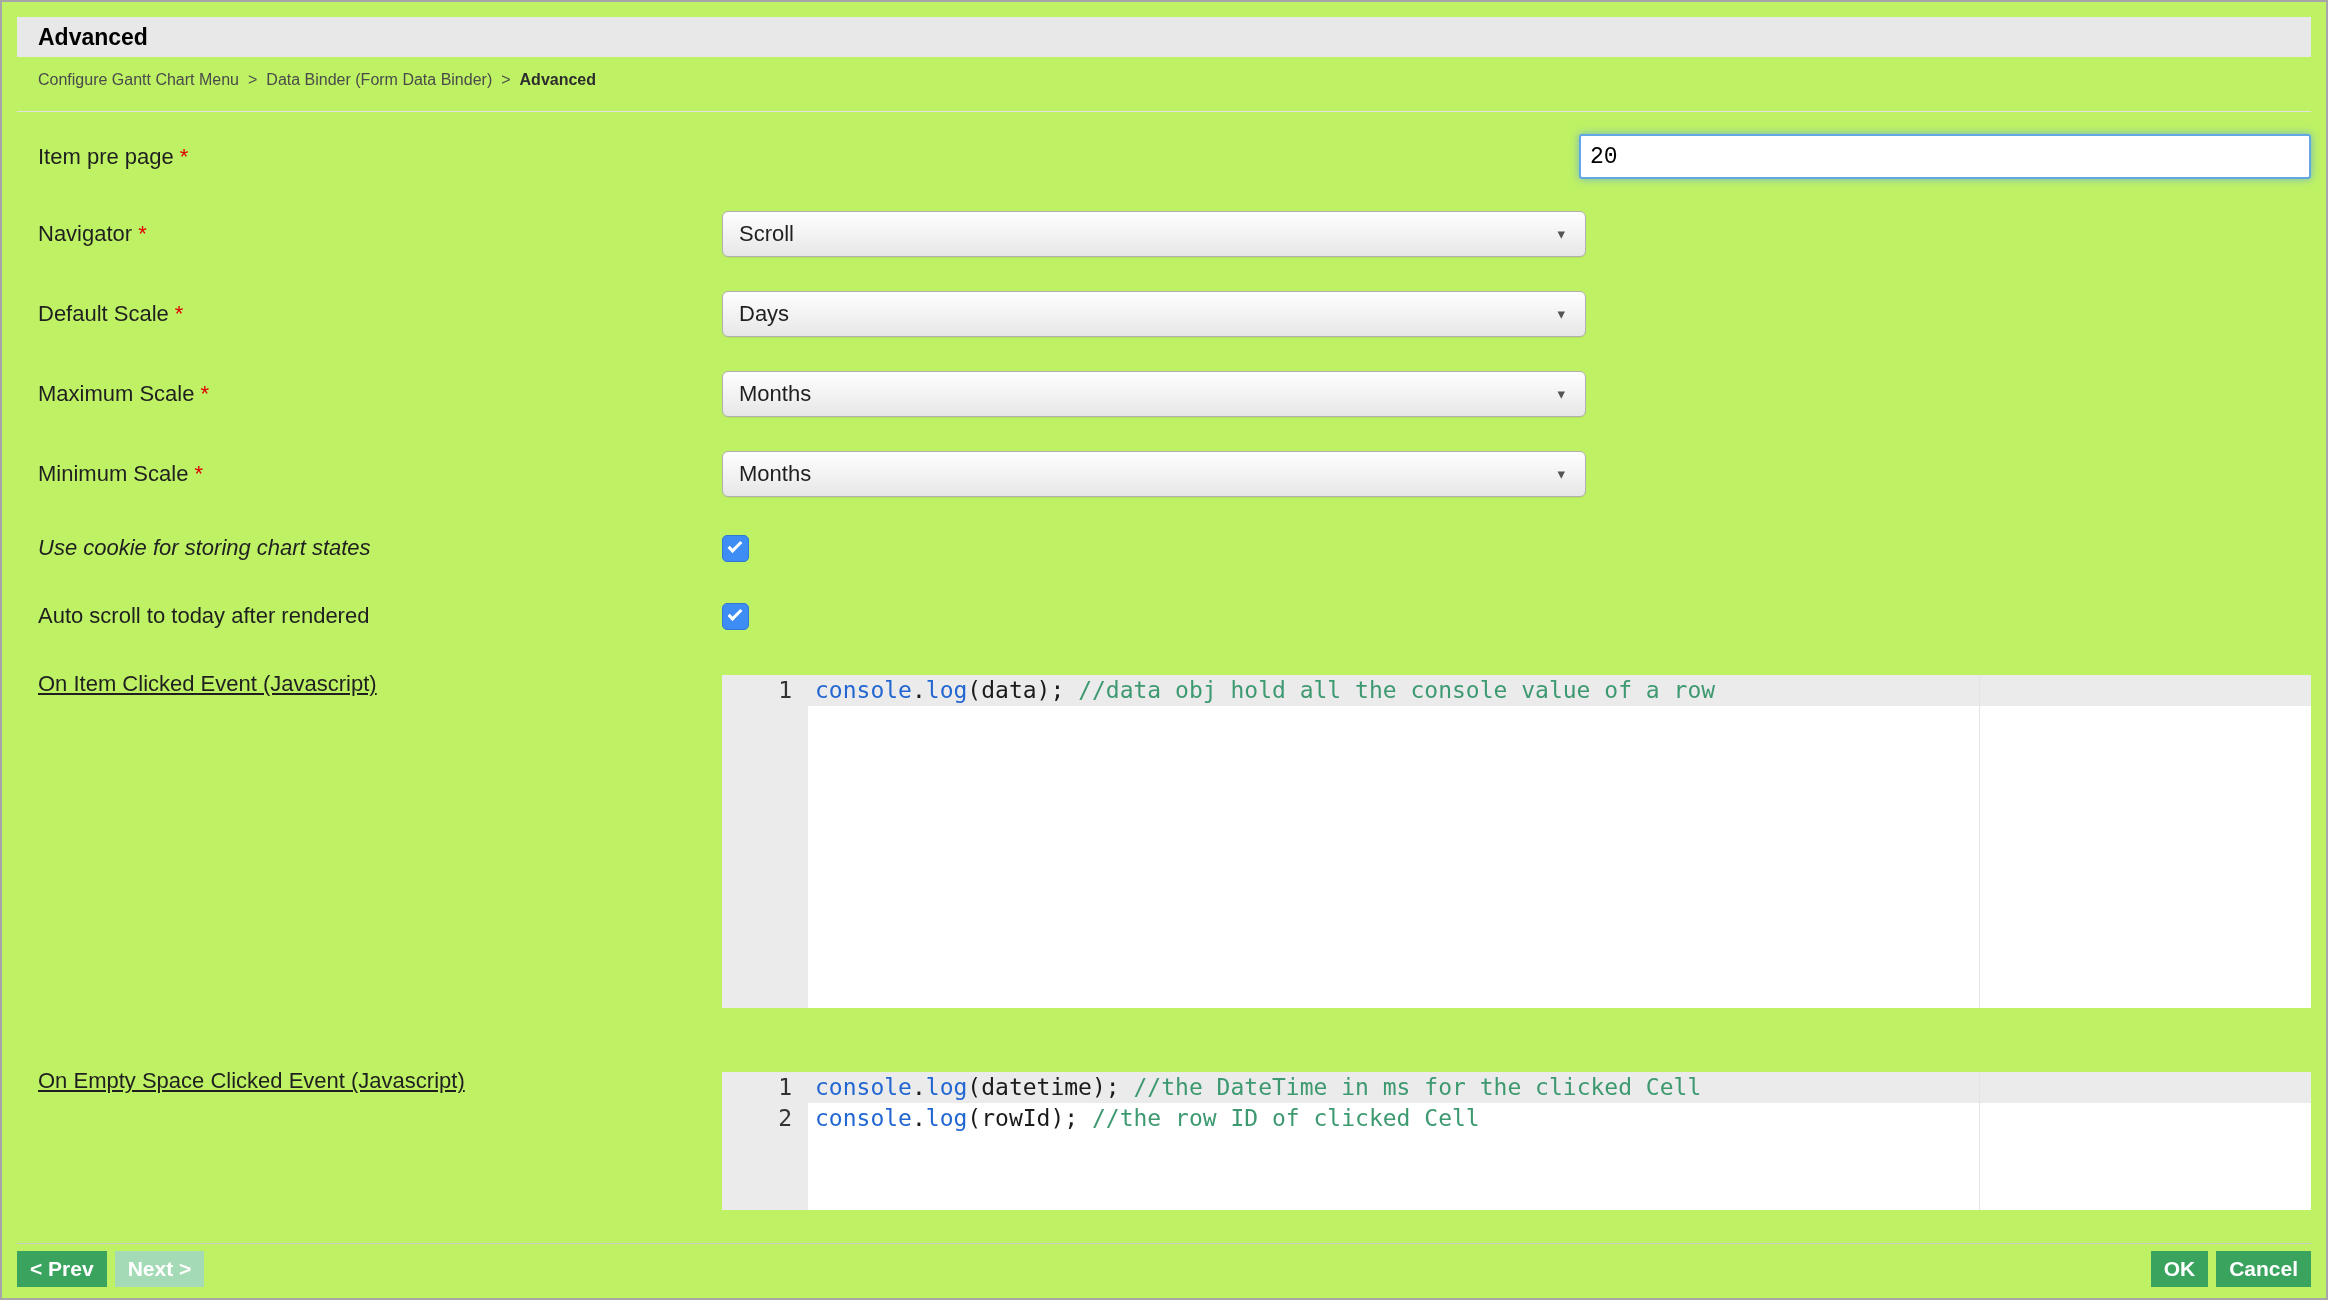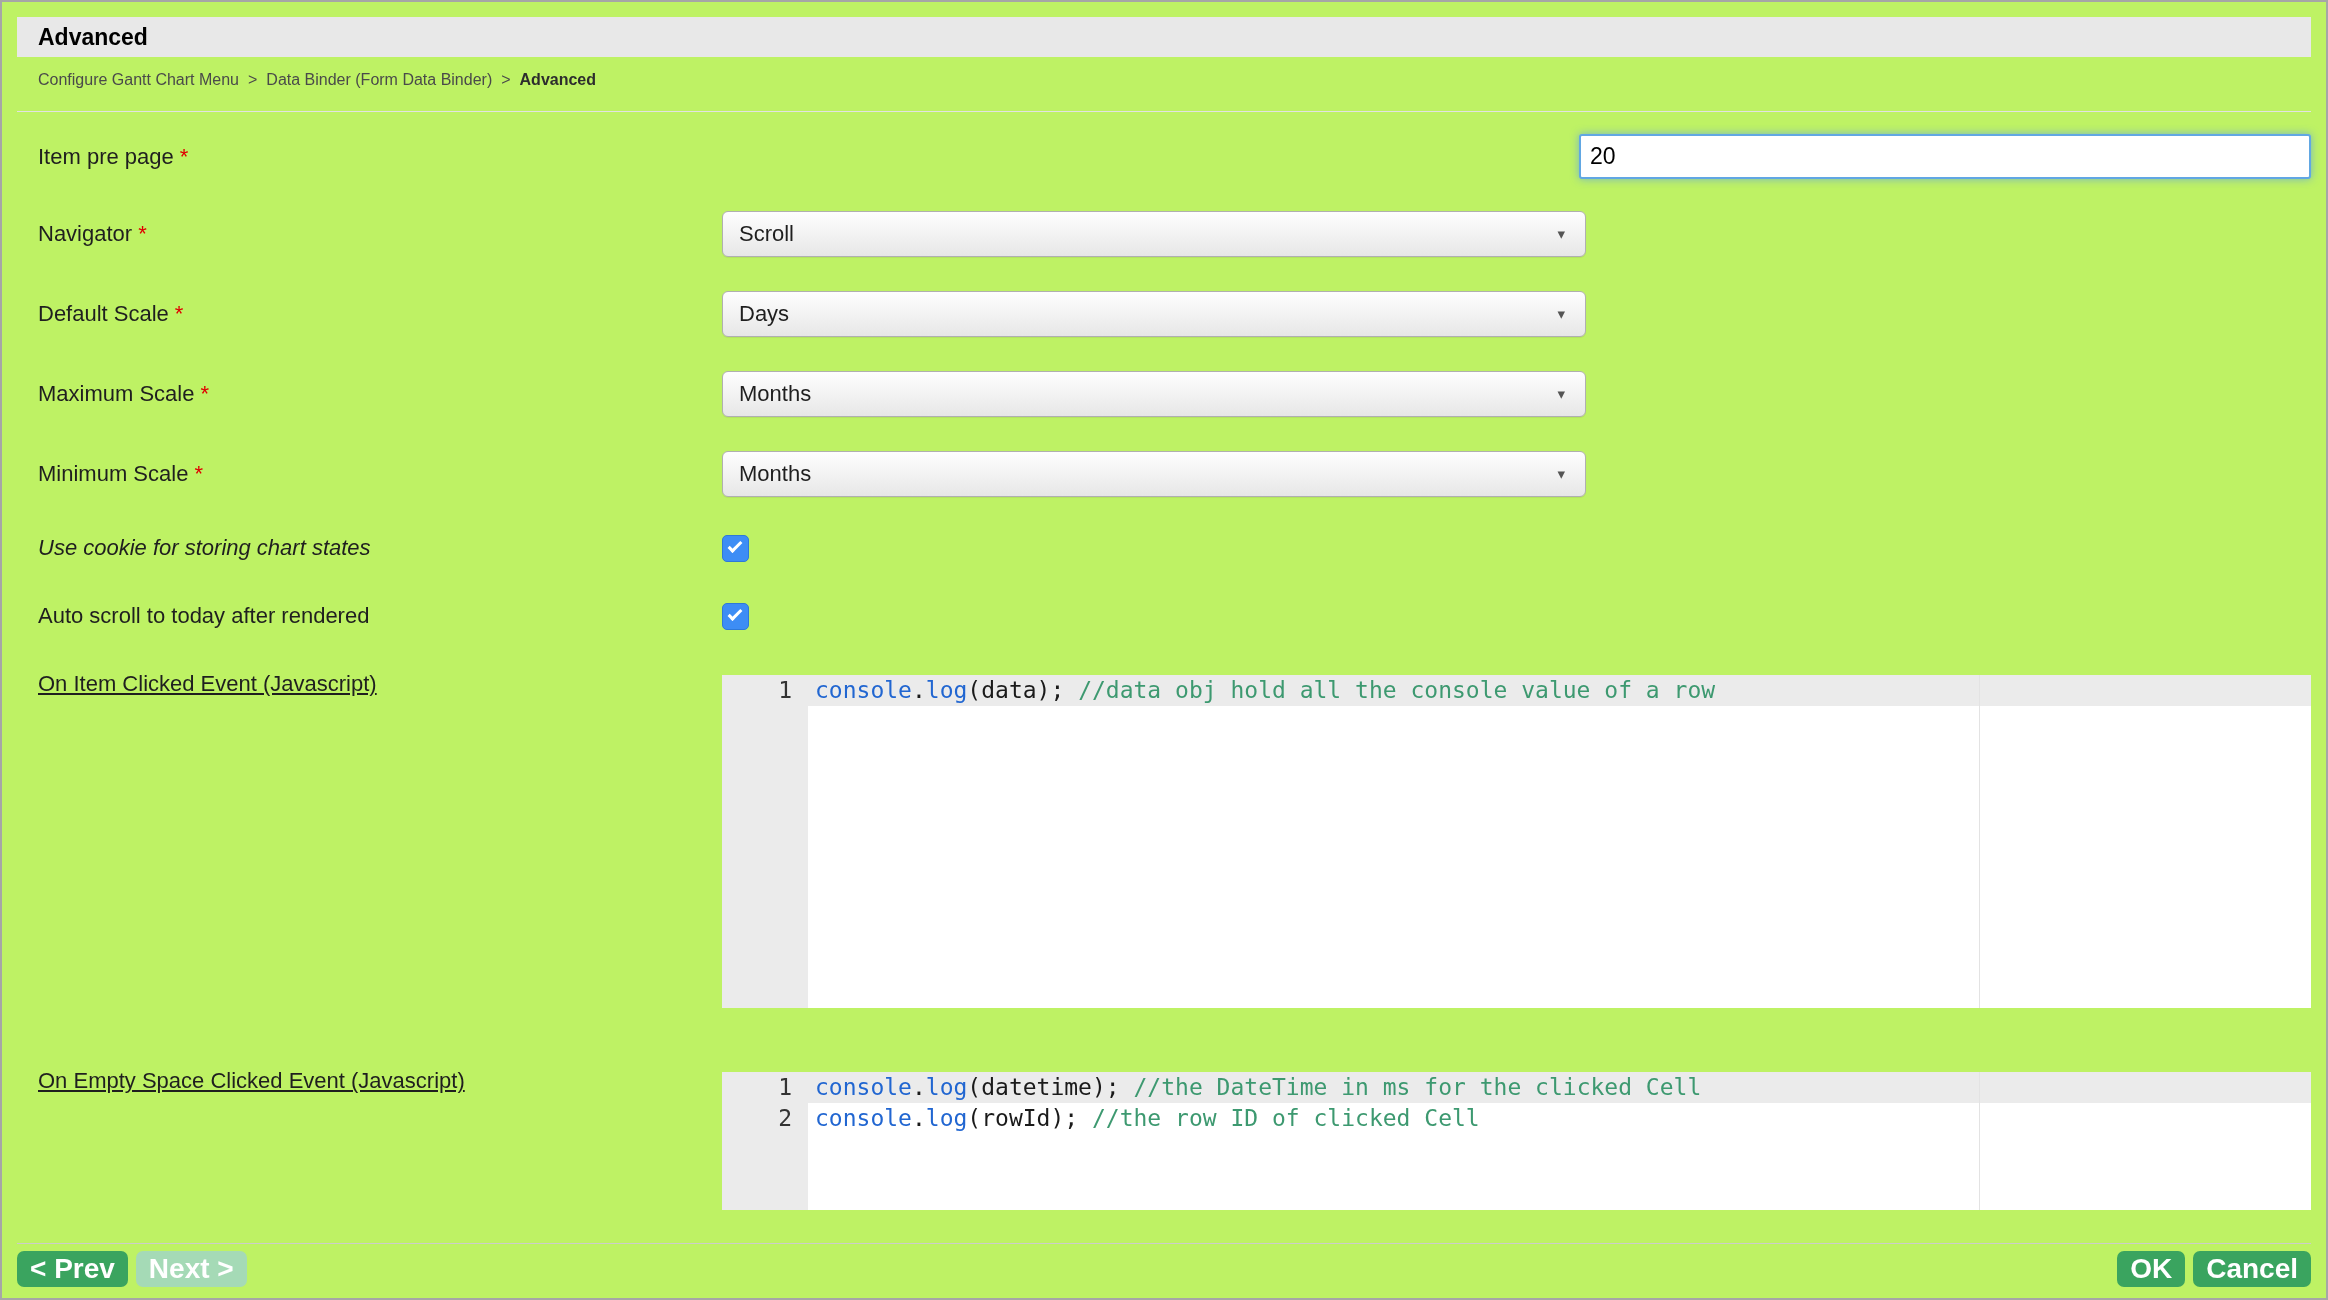--- a/index.html
+++ b/index.html
@@ -44,21 +44,21 @@
   .row-editor { align-items: flex-start; margin-bottom: 64px; }
   .row-editor .label { margin-top: -4px; text-decoration: underline; }
 
   .text-input {
     width: 732px; height: 45px;
     font-size: 23px; color: #000;
     padding: 0 9px;
     border: 2px solid #61a7e3; border-radius: 3px;
     box-shadow: 0 0 9px rgba(77,144,254,0.65);
     outline: none;
-    font-family: Liberation Sans, sans-serif;
+    font-family: Liberation Mono, monospace;
   }
   .select {
     width: 864px; height: 46px;
     border: 1px solid #b0b0b0; border-radius: 6px;
     background: linear-gradient(#fefefe, #e7e7e7);
     position: relative;
     display: flex; align-items: center;
     padding: 0 16px;
     font-size: 22px; color: #1f1f1f;
     box-shadow: 0 1px 1px rgba(0,0,0,0.06);
@@ -113,23 +113,23 @@
   .tok-comment { color: #3d9970; }
 
   .footer {
     position: absolute; left: 15px; right: 15px; bottom: 11px;
     border-top: 1px solid #cccccc;
     padding-top: 7px;
     display: flex; align-items: center;
   }
   .btn {
     height: 36px;
-    border: none; border-radius: 7px;
+    border: none; border-radius: 0;
     background: #3aa45f; color: #fff;
-    font-weight: bold; font-size: 28px;
+    font-weight: bold; font-size: 21px;
     padding: 0 13px;
     font-family: "Liberation Sans", sans-serif;
     cursor: pointer;
   }
   .btn.disabled { background: #a5dab6; }
   .left-group { display: flex; gap: 8px; }
   .right-group { margin-left: auto; display: flex; gap: 8px; }
 </style>
 </head>
 <body>

